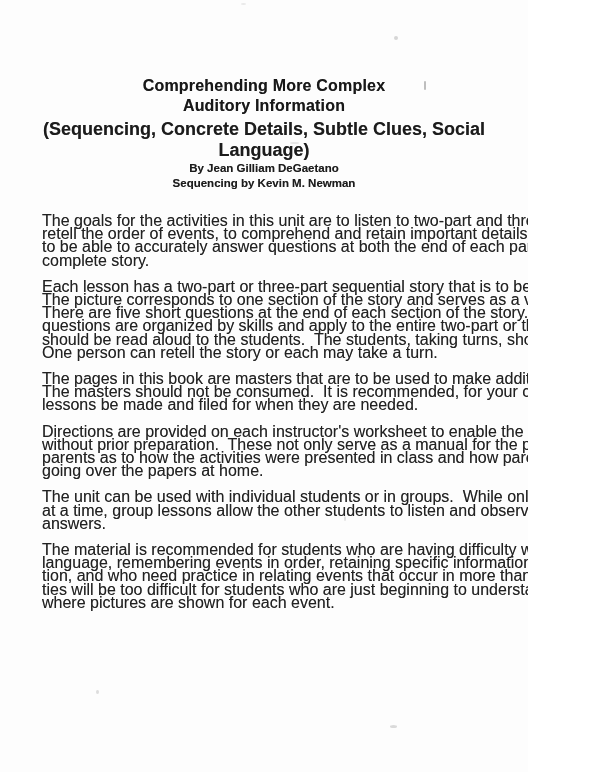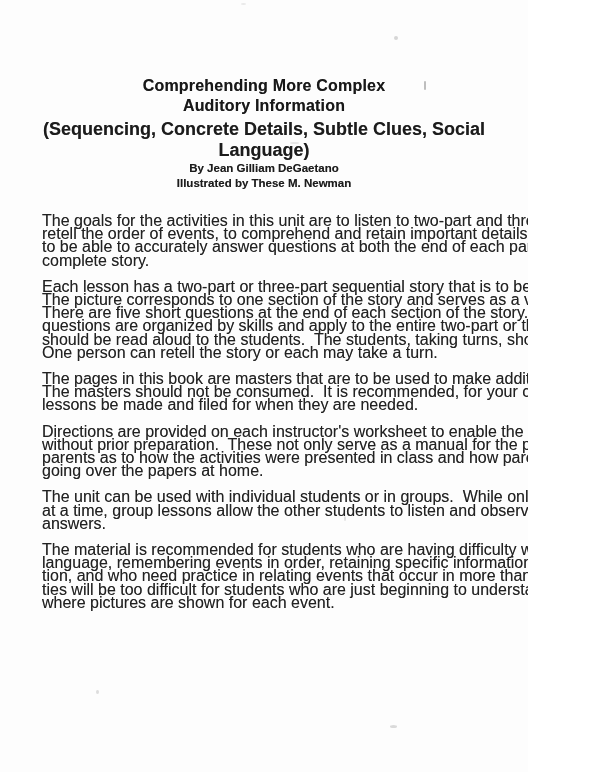--- a/index.html
+++ b/index.html
@@ -83,21 +83,21 @@
   <span class="artifact a6"></span>
   <span class="artifact a7"></span>
   <span class="artifact a8"></span>
 
   <div class="header">
     <h1 class="doc-title" style="margin:0;">Comprehending More Complex
 Auditory Information</h1>
     <div class="doc-subtitle">(Sequencing, Concrete Details, Subtle Clues, Social Language)</div>
     <div class="bylines">
       <div>By Jean Gilliam DeGaetano</div>
-      <div>Illustrated by These M. Newman</div>
+      <div>Sequencing by Kevin M. Newman</div>
     </div>
   </div>
 
   <div class="body-text">
     <p class="para">The goals for the activities in this unit are to listen to two-part and three-part sequential stories to
 retell the order of events, to comprehend and retain important details and subtle information, and
 to be able to accurately answer questions at both the end of each paragraph and at the end of the
 complete story.</p>
     <p class="para">Each lesson has a two-part or three-part sequential story that is to be read aloud to the students.
 The picture corresponds to one section of the story and serves as a visual clue for the other parts.

